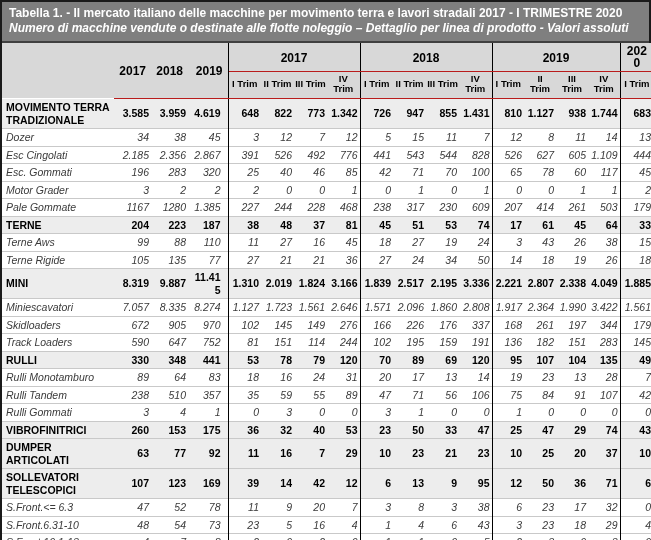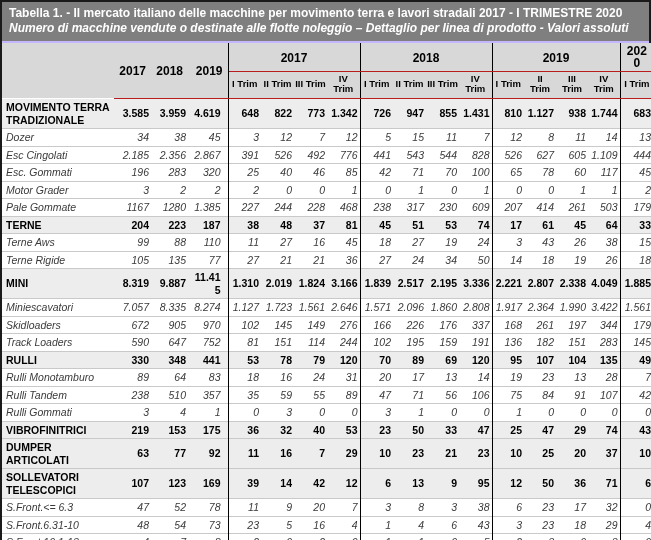--- a/index.html
+++ b/index.html
@@ -3,21 +3,21 @@
 <meta charset="utf-8">
 <style>
   :root{
     --window-border:#1a1a1a; --title-bg:#7f7f7f; --title-text:#ffffff;
     --header-bg:#d8d8d8; --section-bg:#ededed; --row-bg:#ffffff;
     --text:#000000; --sub-text:#3a3a3a; --divider:#c9c9c9; --grp-line:#000000;
   }
   html,body{margin:0;padding:0;background:#fff;}
   body{width:651px;height:540px;overflow:hidden;font-family:"Liberation Sans",sans-serif;}
   .window{box-sizing:border-box;width:651px;height:540px;border:2px solid var(--window-border);background:#fff;}
-  .title-bar{background:var(--title-bg);color:var(--title-text);padding:4px 7px 5px 7px;border-bottom:2px solid #c4b5fd;}
+  .title-bar{background:var(--title-bg);color:var(--title-text);padding:4px 7px 5px 7px;border-bottom:2px solid #404040;}
   .title-line1{font-size:12px;font-weight:bold;line-height:15px;white-space:nowrap;}
   .title-line2{font-size:12px;font-weight:bold;font-style:italic;line-height:15px;white-space:nowrap;}
   table{border-collapse:collapse;table-layout:fixed;width:100%;}
   th,td{box-sizing:border-box;overflow:visible;}
   thead th{background:var(--header-bg);color:var(--text);border-bottom:1px solid #b91c1c;padding:1px 2px;}
   th.corner{border-bottom:1px solid #fff;}
   th.ay{font-size:12px;font-weight:bold;text-align:right;vertical-align:middle;padding-right:5px;}
   th.gy{font-size:12px;font-weight:bold;text-align:center;vertical-align:middle;padding-top:3px;}
   th.fy{font-size:12px;font-weight:bold;text-align:center;vertical-align:middle;word-break:break-all;line-height:12px;padding:2px 5px;}
   th.qh{font-size:9.5px;font-weight:bold;text-align:center;vertical-align:middle;line-height:10px;padding:2px 1px 4px 1px;}
@@ -407,21 +407,21 @@
           <td class="num">0</td>
           <td class="num grp-end">0</td>
           <td class="num">1</td>
           <td class="num">0</td>
           <td class="num">0</td>
           <td class="num grp-end">0</td>
           <td class="num">0</td>
         </tr>
         <tr class="section">
           <td class="lbl">VIBROFINITRICI</td>
-          <td class="num">219</td>
+          <td class="num">260</td>
           <td class="num">153</td>
           <td class="num a19 grp-end">175</td>
           <td class="num">36</td>
           <td class="num">32</td>
           <td class="num">40</td>
           <td class="num grp-end">53</td>
           <td class="num">23</td>
           <td class="num">50</td>
           <td class="num">33</td>
           <td class="num grp-end">47</td>

